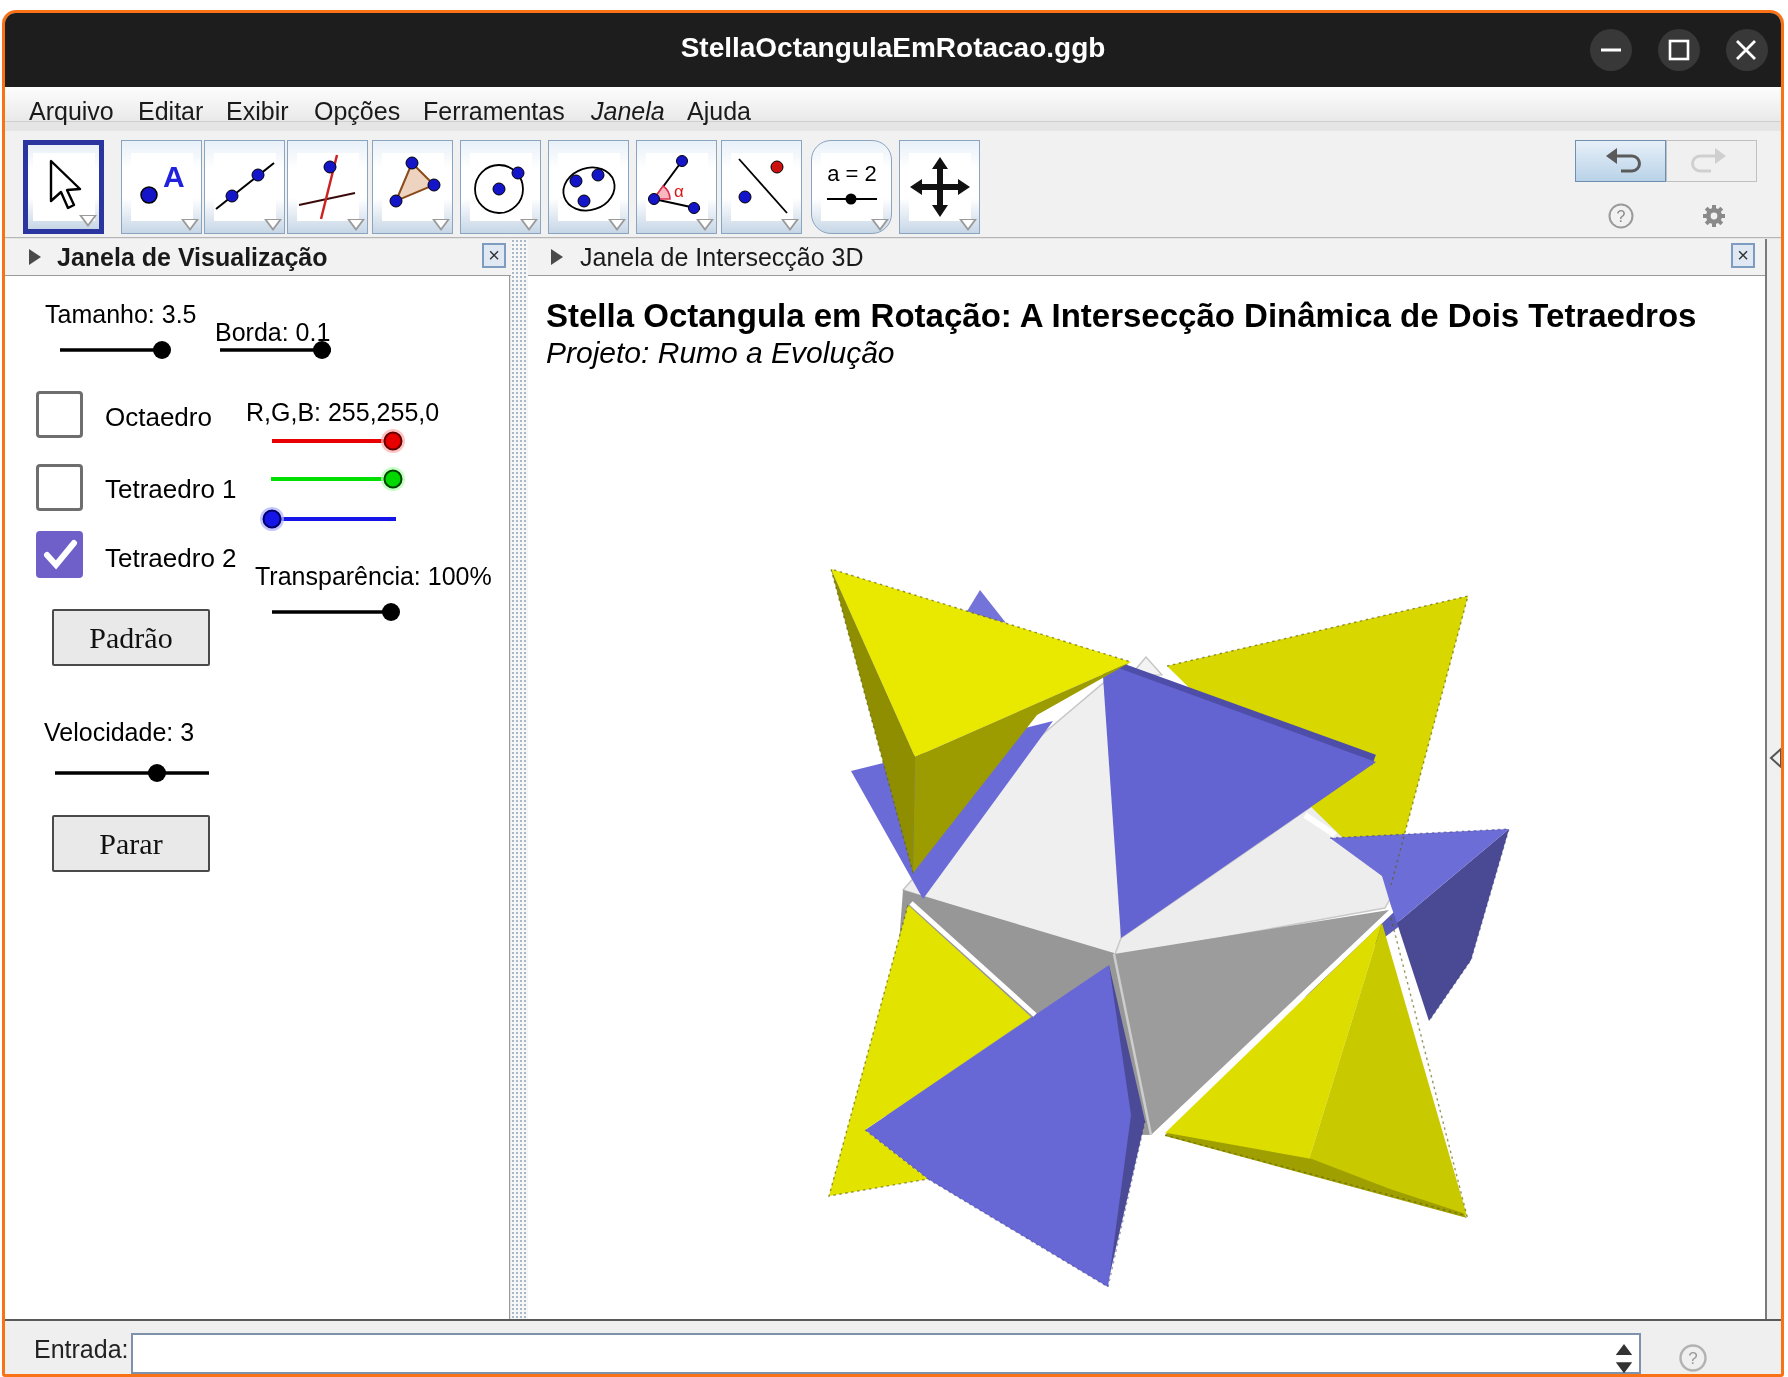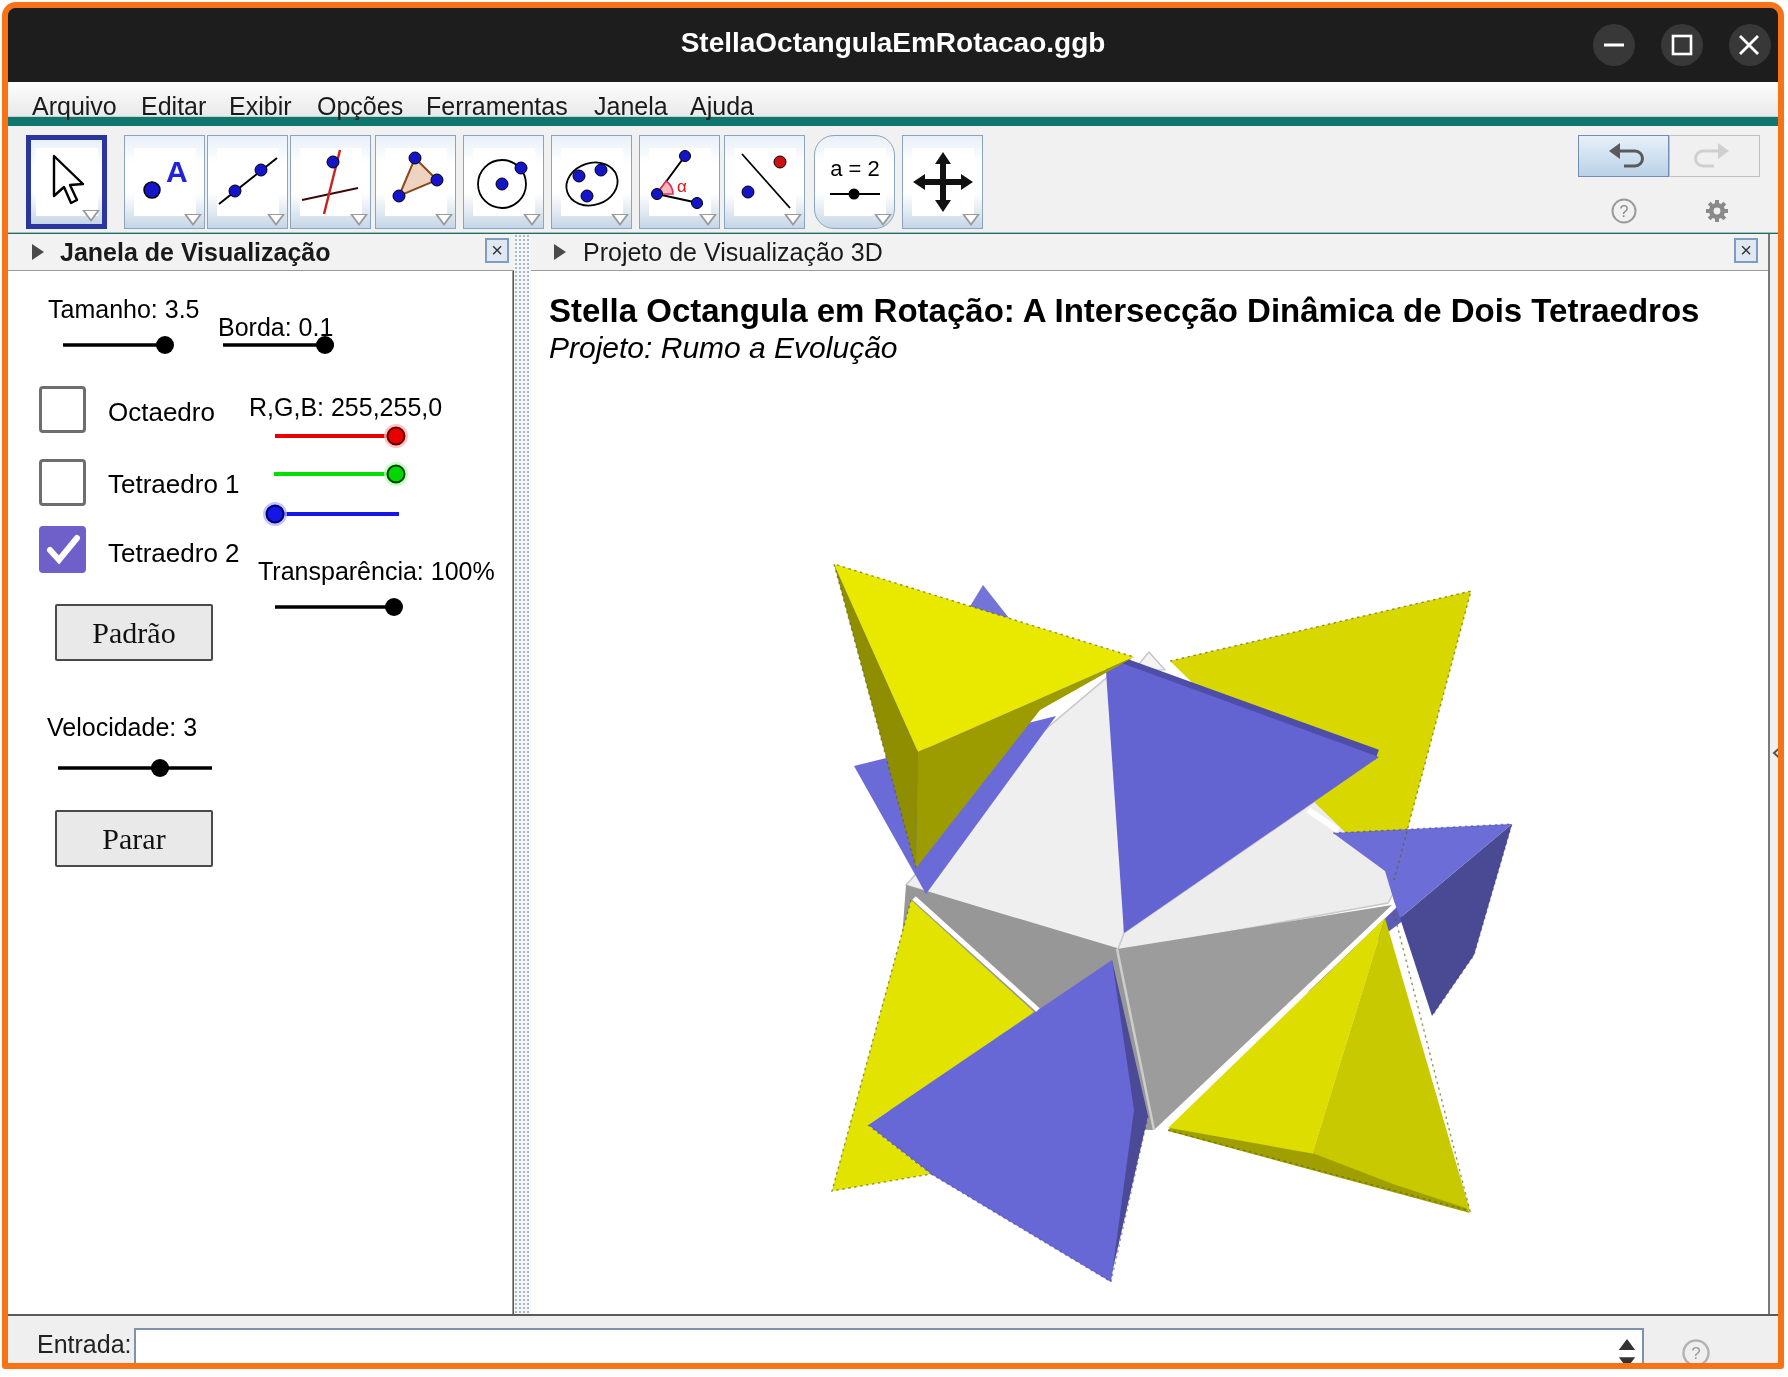--- a/index.html
+++ b/index.html
@@ -1,20 +1,20 @@
 <!DOCTYPE html>
 <html><head>
 <meta charset="utf-8">
 <style>
   html,body{margin:0;padding:0;width:1788px;height:1377px;background:#fff;
     font-family:"Liberation Sans",sans-serif;}
   *{box-sizing:border-box;}
   .abs{position:absolute;}
-  #win{position:absolute;left:2px;top:2px;width:1782px;height:1367px;
-    border:6px solid #f97316;border-radius:14px 14px 3px 3px;background:#0f766e;overflow:hidden;}
+  #win{position:absolute;left:2px;top:10px;width:1782px;height:1367px;
+    border:3px solid #f97316;border-radius:14px 14px 3px 3px;background:#e5e5e5;overflow:hidden;}
   #titlebar{position:absolute;left:0;top:0;width:100%;height:74px;background:#1d1d1d;}
   #title{position:absolute;left:0;top:19px;width:100%;text-align:center;color:#fff;
     font-size:28px;font-weight:bold;}
   .winbtn{position:absolute;top:16px;width:42px;height:42px;border-radius:21px;background:#383838;}
   #menubar{position:absolute;left:0;top:74px;width:100%;height:35px;
     background:linear-gradient(#fdfdfd,#e9e9e9);border-bottom:1px solid #cfcfcf;}
   .menuitem{position:absolute;top:10px;font-size:25px;color:#1a1a1a;}
   #toolbar{position:absolute;left:0;top:118px;width:100%;height:107px;background:#f1f1f1;
     border-bottom:1px solid #b5b5b5;}
   .tbtn{position:absolute;top:9px;width:81px;height:94px;
@@ -61,21 +61,21 @@
       <rect x="80" y="12" width="18" height="18" fill="none" stroke="#fff" stroke-width="2.6"></rect>
       <path d="M147 12 L165 30 M165 12 L147 30" stroke="#fff" stroke-width="2.8"></path>
     </svg>
   </div>
   <div id="menubar">
     <div class="menuitem" style="left:24px;">Arquivo</div>
     <div class="menuitem" style="left:133px;">Editar</div>
     <div class="menuitem" style="left:221px;">Exibir</div>
     <div class="menuitem" style="left:309px;">Opções</div>
     <div class="menuitem" style="left:418px;">Ferramentas</div>
-    <div class="menuitem" style="left:586px;">Janela</div>
+    <div class="menuitem" style="left:586px;font-style:italic;">Janela</div>
     <div class="menuitem" style="left:682px;">Ajuda</div>
   </div>
   <div id="toolbar">
     <div class="tbtn sel" style="left:18px;">
         <div class="inner">
       <svg width="62" height="68" viewBox="0 0 62 68">
             <path d="M18 8 L18 48 L28 39 L35 55 L41 52 L34 37 L47 36 Z" fill="#fff" stroke="#000" stroke-width="2.4" stroke-linejoin="round"></path>
           </svg>
     </div>
         <div class="drop"></div>
@@ -213,21 +213,21 @@
     </svg>
   </div>
 
   <div id="lheader" style="left:0;width:506px;">
     <div class="hArr" style="left:24px;"></div>
     <div style="position:absolute;left:52px;top:4px;font-size:25px;font-weight:bold;color:#1a1a1a;">Janela de Visualização</div>
     <div class="hX" style="left:477px;">×</div>
   </div>
   <div id="rheader" style="left:523px;width:1237px;">
     <div class="hArr" style="left:23px;"></div>
-    <div style="position:absolute;left:52px;top:4px;font-size:25px;color:#1a1a1a;">Projeto de Visualização 3D</div>
+    <div style="position:absolute;left:52px;top:4px;font-size:25px;color:#1a1a1a;">Janela de Intersecção 3D</div>
     <div class="hX" style="left:1203px;">×</div>
   </div>
   <div id="splitter"></div>
   <div id="rgutter">
     <svg class="abs" style="left:1px;top:508px;" width="16" height="22" viewBox="0 0 16 22">
       <path d="M13 2 L3 11 L13 20 Z" fill="none" stroke="#555" stroke-width="2"></path>
     </svg>
   </div>
 
   <div id="lpanel" class="abs" style="left:0;top:263px;width:505px;height:1043px;background:#fff;border-right:1px solid #9a9a9a;">

